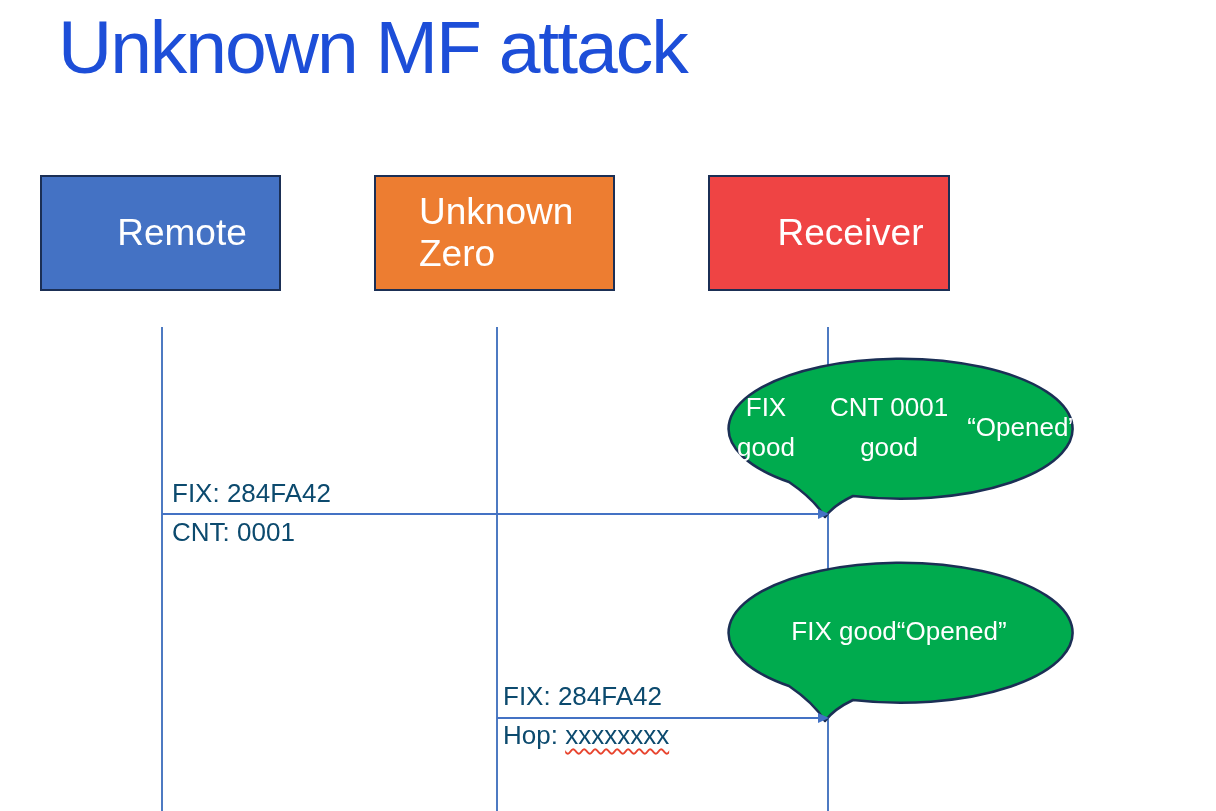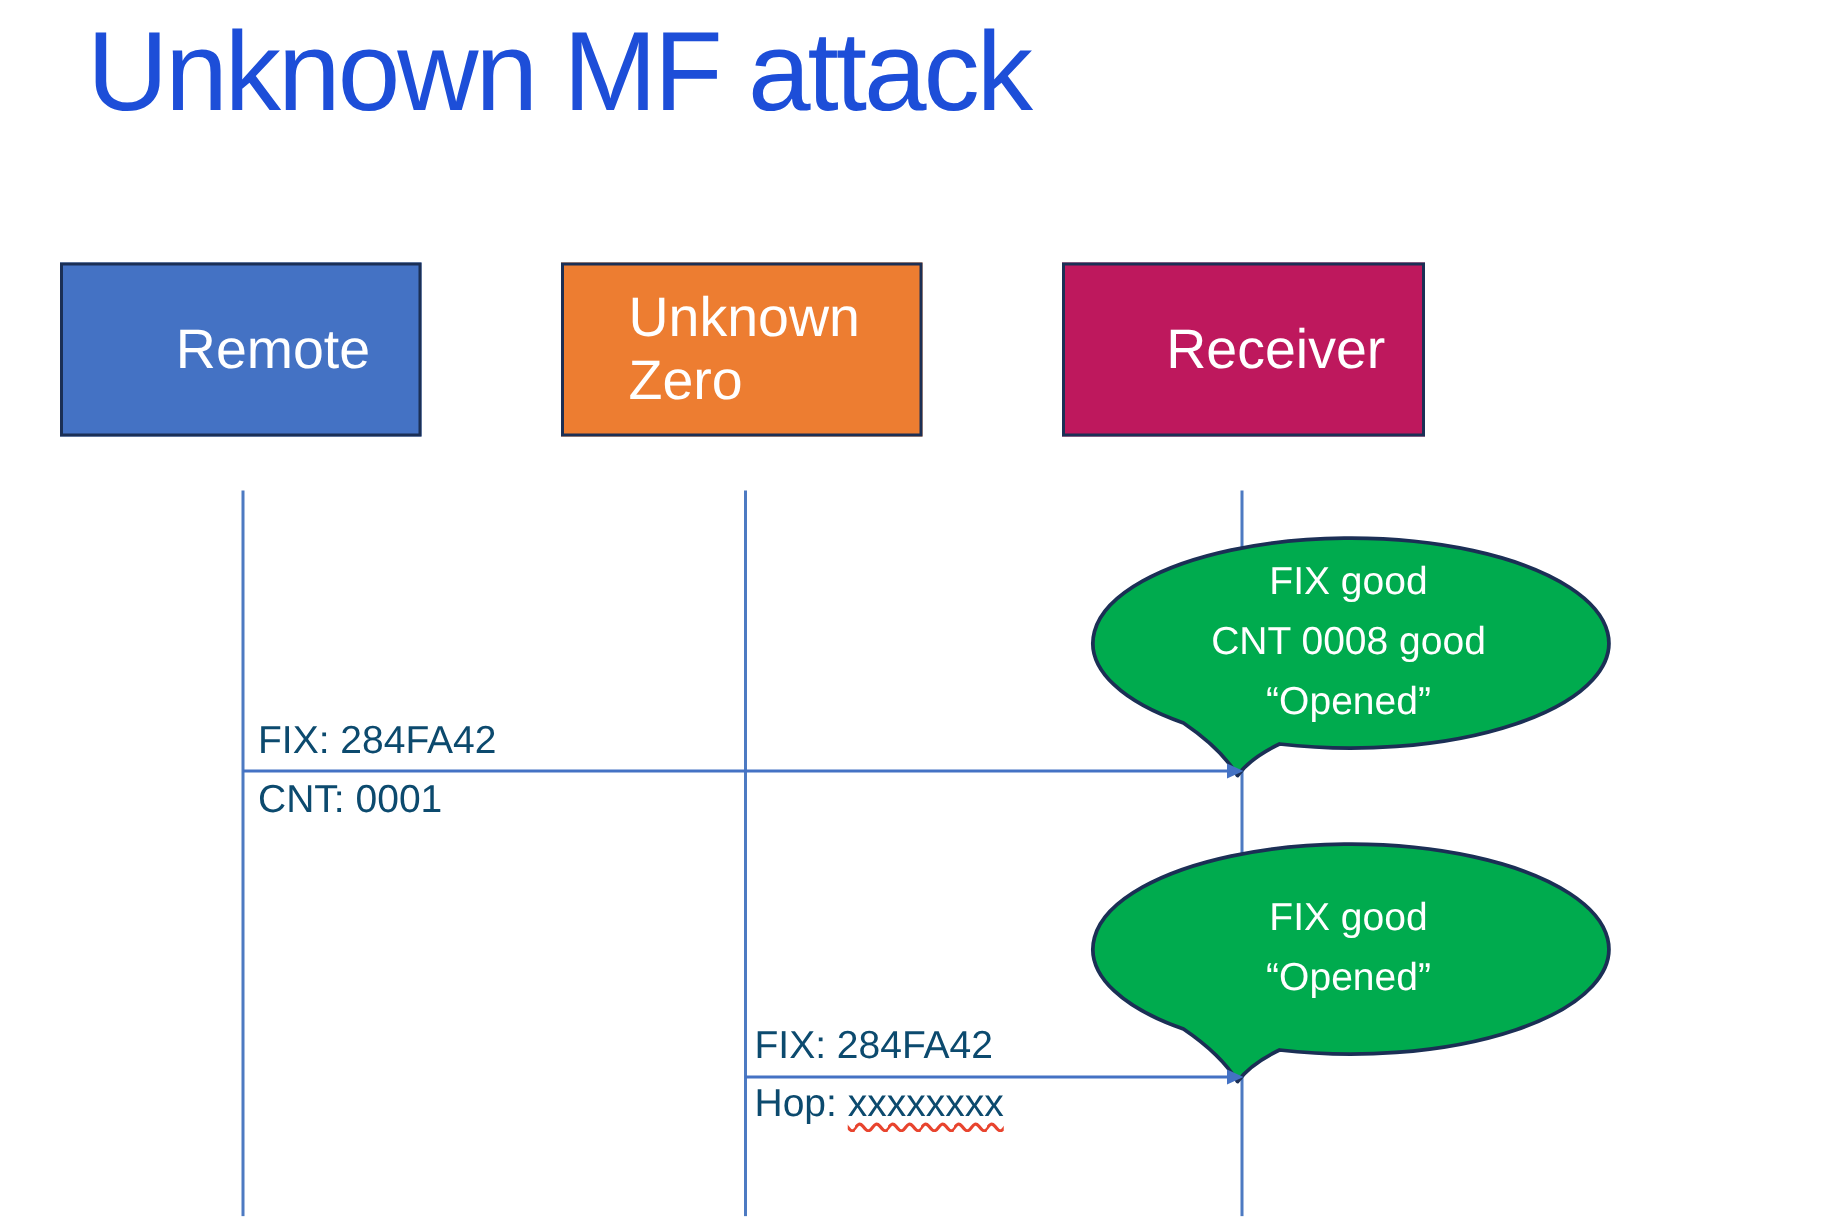--- a/index.html
+++ b/index.html
@@ -13,21 +13,21 @@
     font-weight:300;letter-spacing:-2px;color:#1d4ed8;white-space:nowrap;
   }
   
   .actor{
     position:absolute;top:175px;height:116px;box-sizing:border-box;
     border:2.5px solid #1b2f55;display:flex;align-items:center;justify-content:center;
     color:#ffffff;font-size:37px;padding-left:43px;
   }
   #actor-remote{left:40px;width:241px;background:#4472c4;}
   #actor-flipper{left:374px;width:241px;background:#ed7d31;}
-  #actor-receiver{left:708px;width:242px;background:#be185d;}
+  #actor-receiver{left:708px;width:242px;background:#ef4444;}
   
   .lifeline{position:absolute;top:327px;height:484px;width:1.5px;background:#4d7ac2;}
   #lifeline-remote{left:161px;}
   #lifeline-flipper{left:496px;}
   #lifeline-receiver{left:827px;}
   
   .arrow-line{position:absolute;height:1.7px;background:#4472c4;z-index:5;}
   #arrow1-line{left:162px;top:513px;width:657px;}
   #arrow2-line{left:497px;top:717px;width:322px;}
   .arrow-head{
@@ -47,21 +47,21 @@
     text-decoration-color:#e8442e;text-decoration-thickness:1.5px;
     text-underline-offset:4px;
   }
   
   .bubble{position:absolute;width:356px;height:170px;z-index:4;}
   #bubble1{left:721px;top:356px;}
   #bubble2{left:721px;top:560px;}
   .bubble svg{position:absolute;left:0;top:0;}
   .bubble-text{
     position:absolute;left:0;top:0;width:356px;height:142px;
-    display:flex;flex-direction:column;align-items:center;justify-content:center;
+    display:flex;flex-direction:row;align-items:center;justify-content:center;
     color:#ffffff;font-size:26px;line-height:40px;text-align:center;
   }
 </style>
 </head>
 <body>
 
 <div class="slide">
 
   <div class="title">Unknown MF attack</div>
 
@@ -78,21 +78,21 @@
   <div class="actor" id="actor-receiver">
     <span>Receiver</span>
   </div>
 
   <div class="bubble" id="bubble1">
     <svg width="356" height="170" viewBox="0 0 356 170">
       <path d="M 104 161 Q 93 143 68 126 A 172 70 0 1 1 132 140 Q 113 149 104 161 Z" fill="#00ab4e" stroke="#1b2f55" stroke-width="2.5" stroke-linejoin="round"></path>
     </svg>
     <div class="bubble-text">
       <div>FIX good</div>
-      <div>CNT 0008 good</div>
+      <div>CNT 0001 good</div>
       <div>“Opened”</div>
     </div>
   </div>
 
   <div class="bubble" id="bubble2">
     <svg width="356" height="170" viewBox="0 0 356 170">
       <path d="M 104 161 Q 93 143 68 126 A 172 70 0 1 1 132 140 Q 113 149 104 161 Z" fill="#00ab4e" stroke="#1b2f55" stroke-width="2.5" stroke-linejoin="round"></path>
     </svg>
     <div class="bubble-text">
       <div>FIX good</div>

